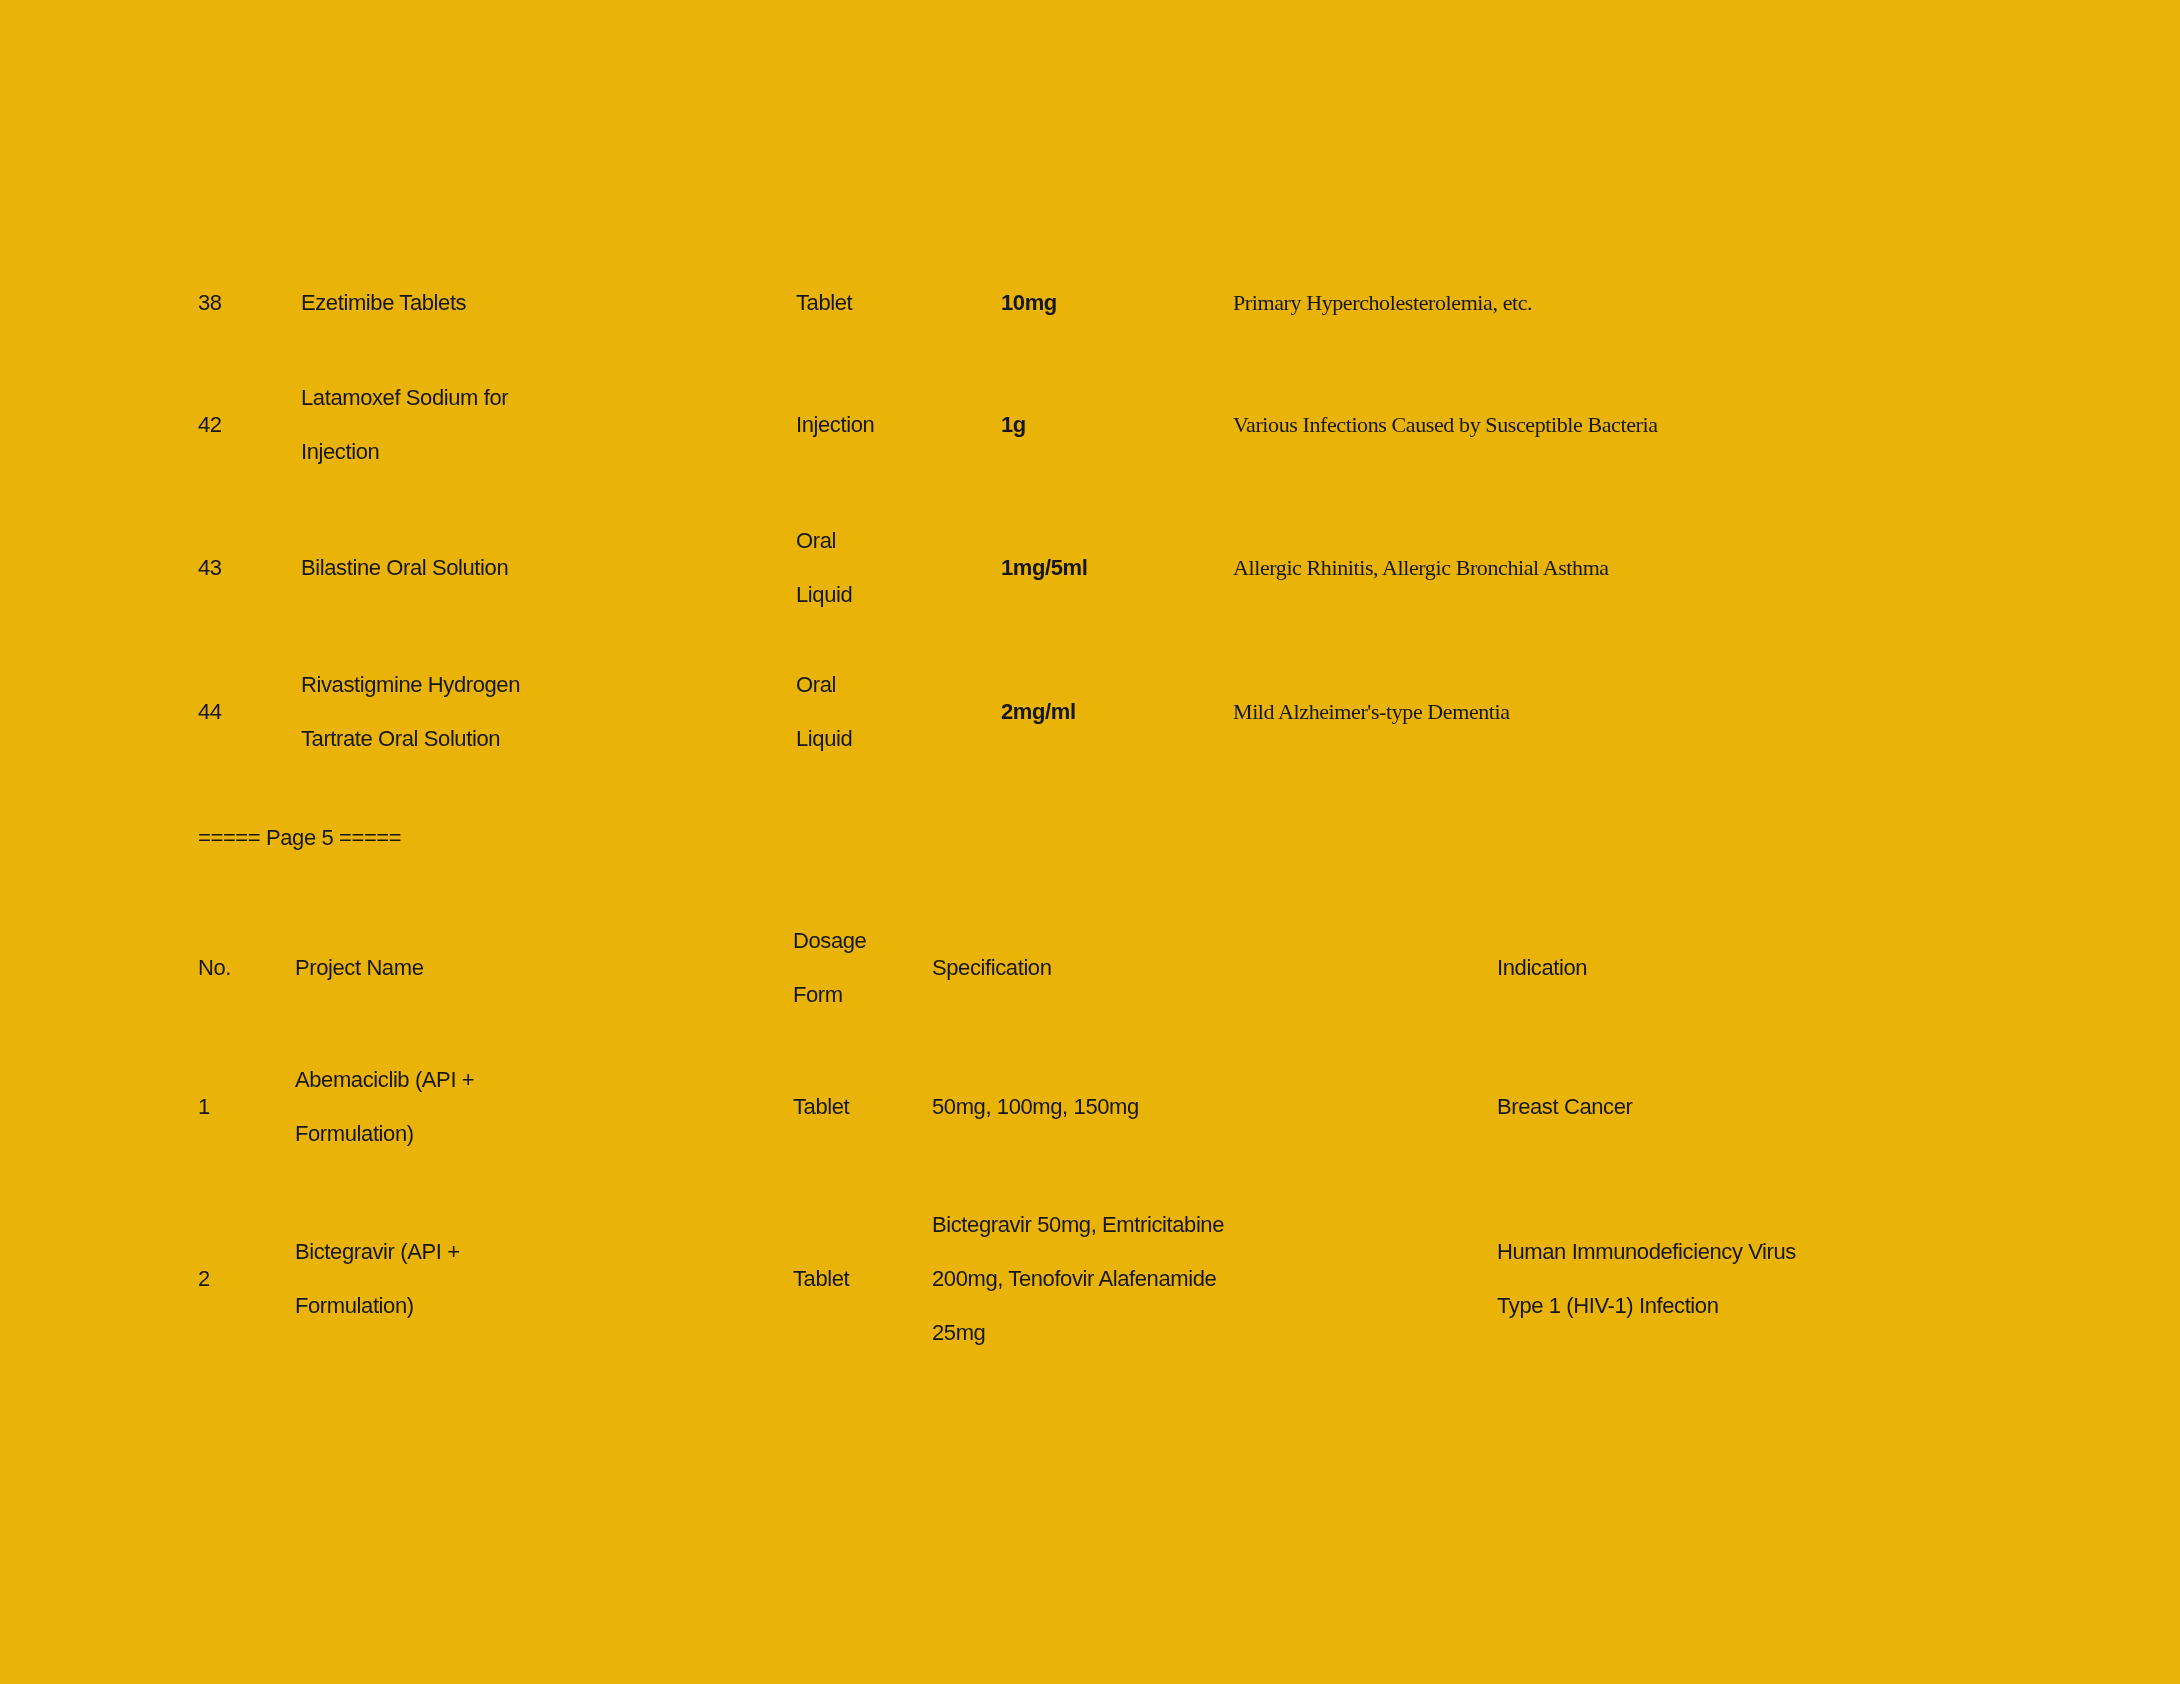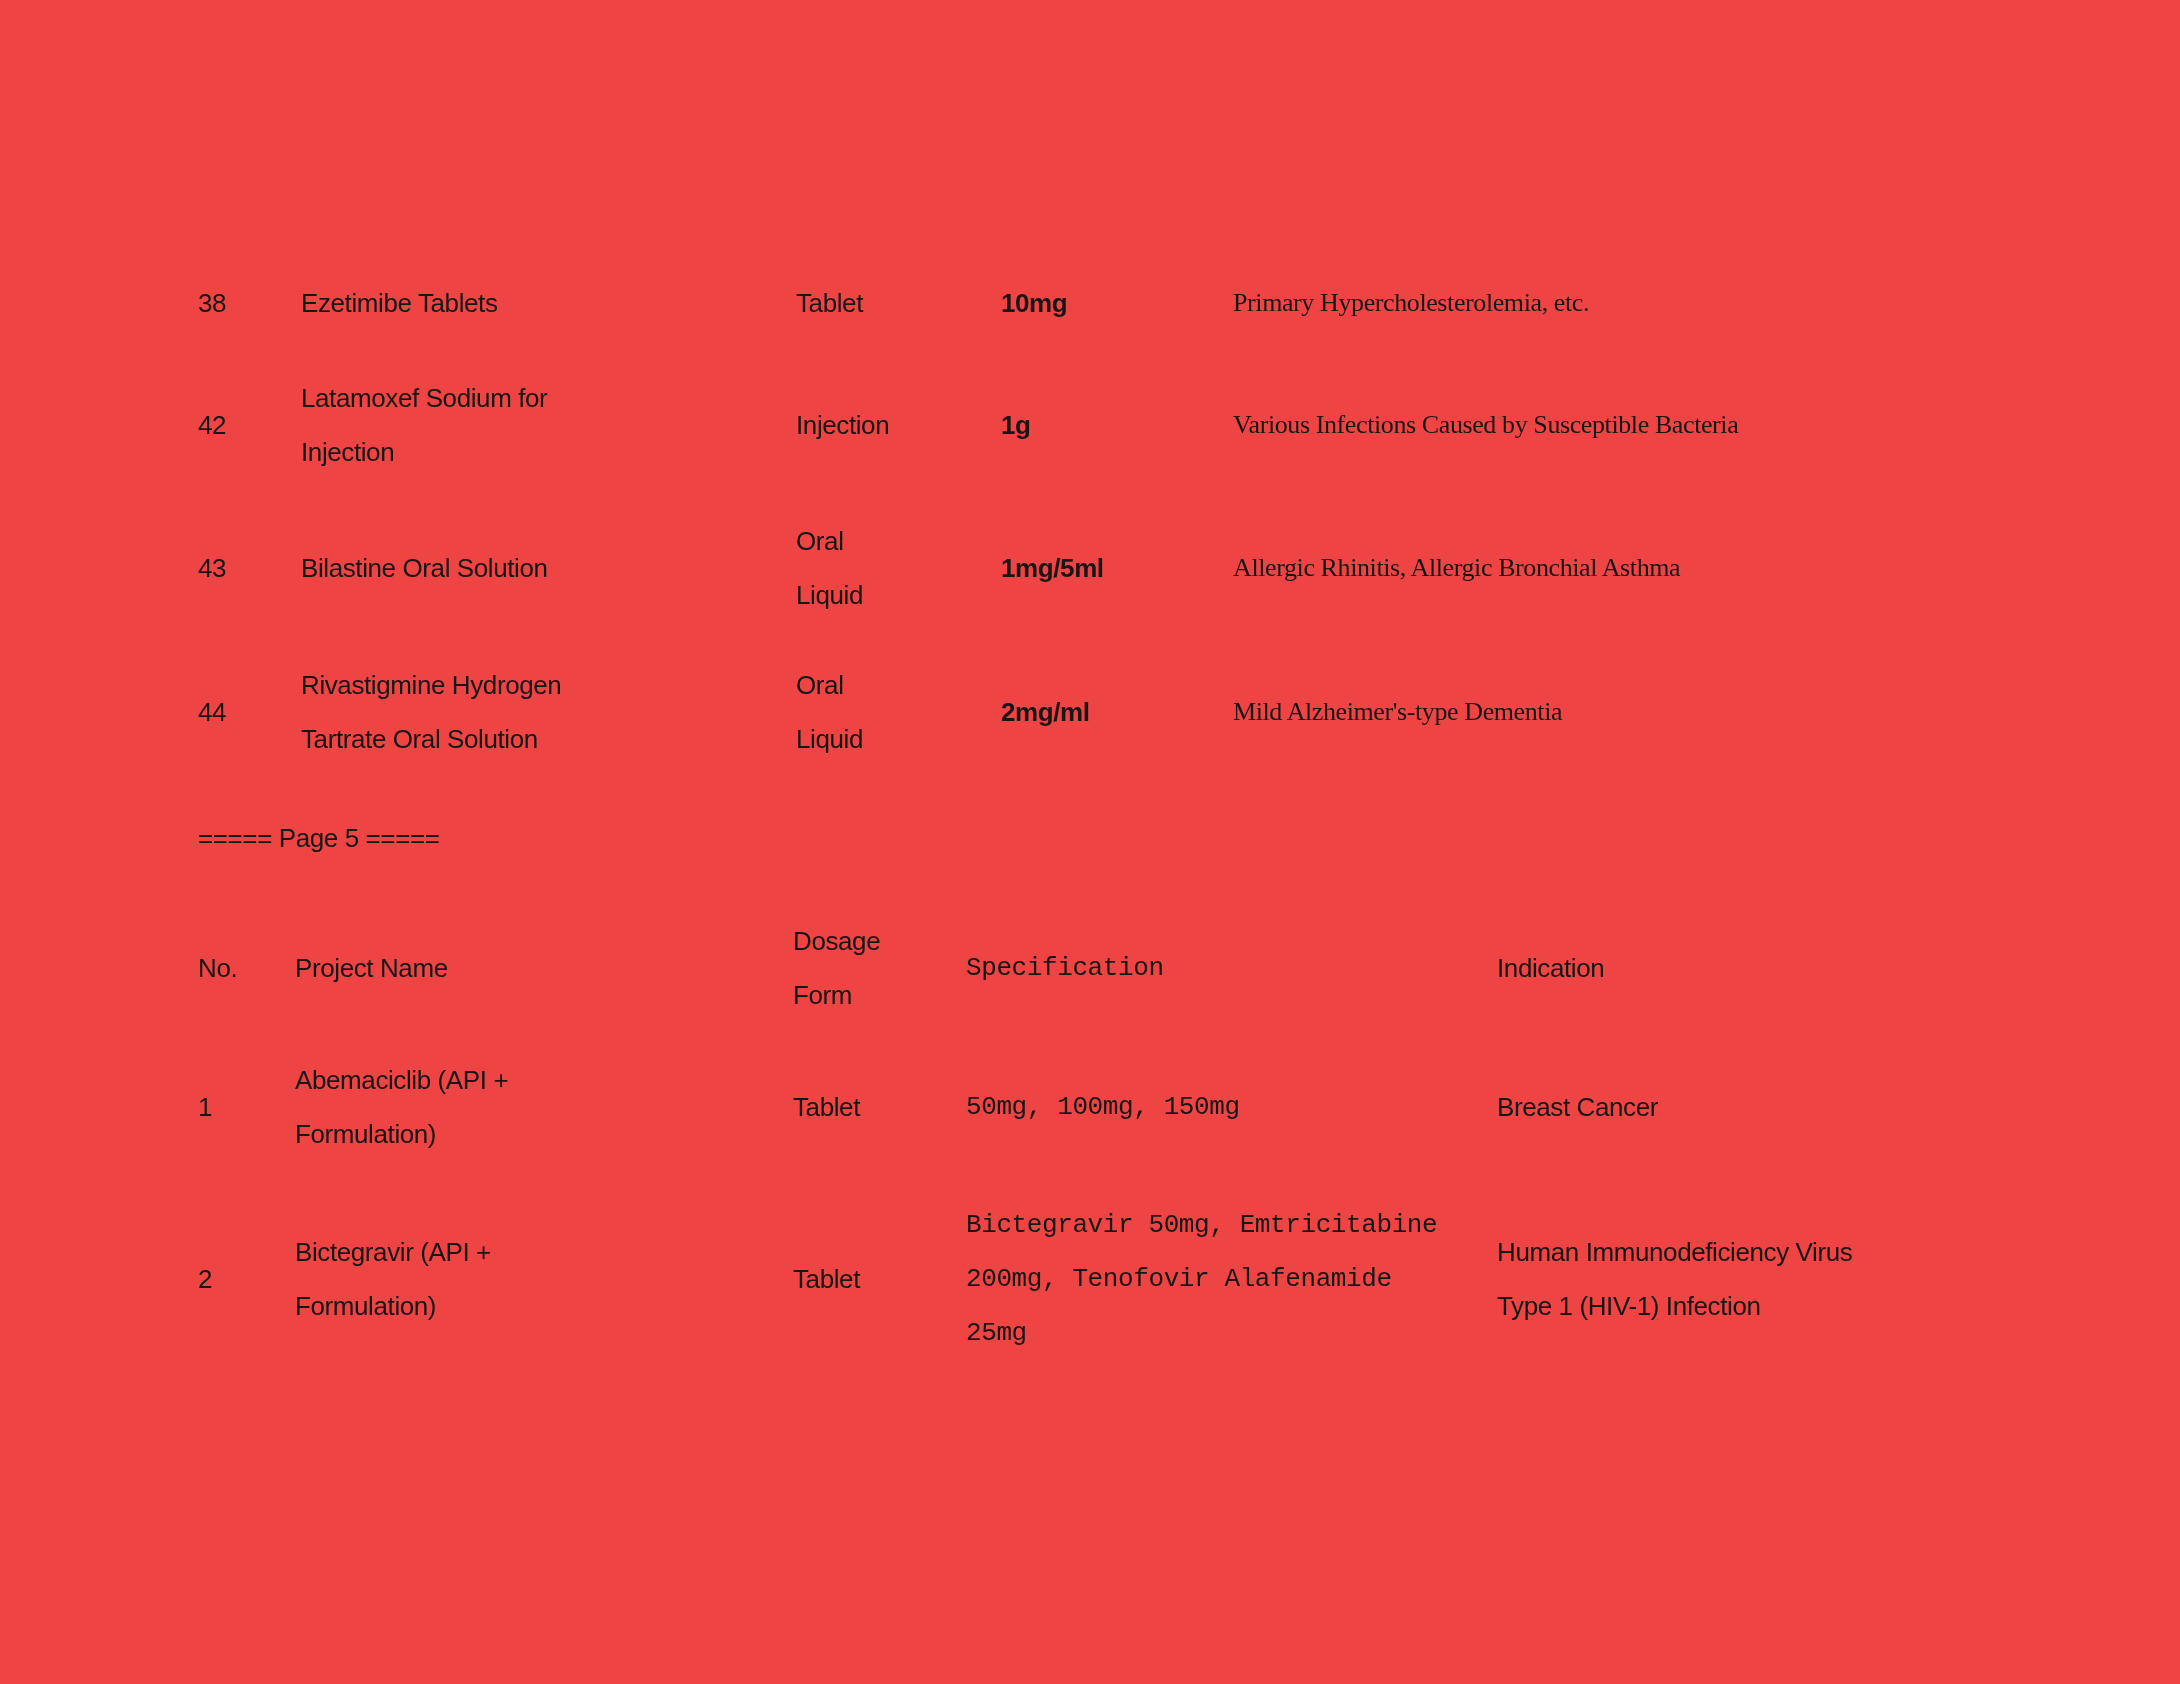--- a/index.html
+++ b/index.html
@@ -4,23 +4,23 @@
 <style>
   html, body {
     margin: 0;
     padding: 0;
     background: #ffffff;
   }
   .page {
     position: relative;
     width: 2181px;
     height: 1685px;
-    background: #ef4444;
+    background: #eab308;
     font-family: "Liberation Sans", sans-serif;
-    font-size: 26px;
+    font-size: 22px;
     line-height: 54px;
     letter-spacing: -0.4px;
     color: #161616;
     overflow: hidden;
   }
   .row {
     position: absolute;
     left: 0;
     width: 100%;
     height: 0;
@@ -33,21 +33,21 @@
   
   .t1-no   { left: 198px; }
   .t1-name { left: 301px; }
   .t1-dos  { left: 796px; }
   .t1-spec { left: 1001px; font-weight: bold; }
   .t1-ind  { left: 1233px; font-family: Liberation Serif, serif; }
   
   .t2-no   { left: 198px; }
   .t2-name { left: 295px; }
   .t2-dos  { left: 793px; }
-  .t2-spec { left: 966px; font-family: Liberation Mono, monospace; }
+  .t2-spec { left: 932px; }
   .t2-ind  { left: 1497px; }
   .marker  { left: 198px; }
 </style>
 </head>
 <body>
 
 <div class="page">
 
   <div class="row" style="top:303px">
     <div class="cell t1-no">38</div>

